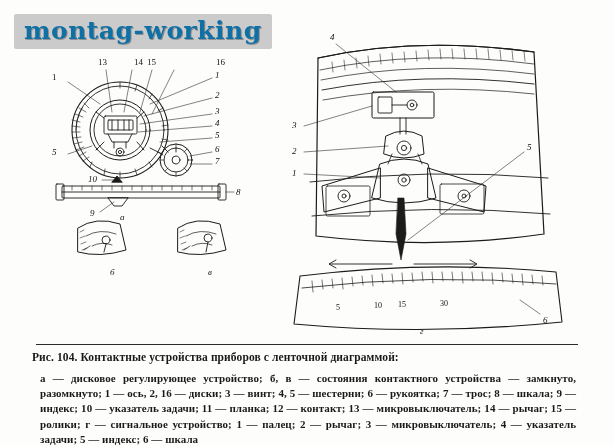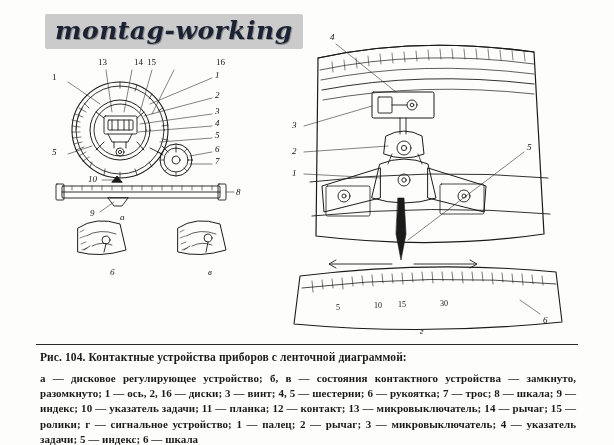--- a/index.html
+++ b/index.html
@@ -18,28 +18,27 @@
   #page {
     position: relative;
     width: 614px;
     height: 445px;
     background: #fdfdfb;
   }
 
   
   #watermark {
     position: absolute;
-    left: 45px;
+    left: 14px;
     top: 14px;
     font-family: "DejaVu Serif", serif;
-    font-style: italic;
     font-weight: bold;
     font-size: 25px;
     letter-spacing: 0.5px;
-    color: #0f172a;
+    color: #0369a1;
     background: #c9c9c9;
     padding: 2px 10px 4px 10px;
     text-shadow: 1px 1px 0 #8a8a8a;
     border-radius: 2px;
     opacity: 0.95;
     z-index: 40;
     white-space: nowrap;
   }
 
   
@@ -61,21 +60,21 @@
   .rule {
     position: absolute;
     left: 36px;
     top: 0;
     width: 542px;
     height: 1px;
     background: #2b2b2b;
   }
   #cap-title {
     position: absolute;
-    left: 40px;
+    left: 32px;
     top: 7px;
     width: 540px;
     font-size: 11.5px;
     font-weight: bold;
     letter-spacing: 0.1px;
     white-space: nowrap;
   }
   #cap-body {
     position: absolute;
     left: 40px;

